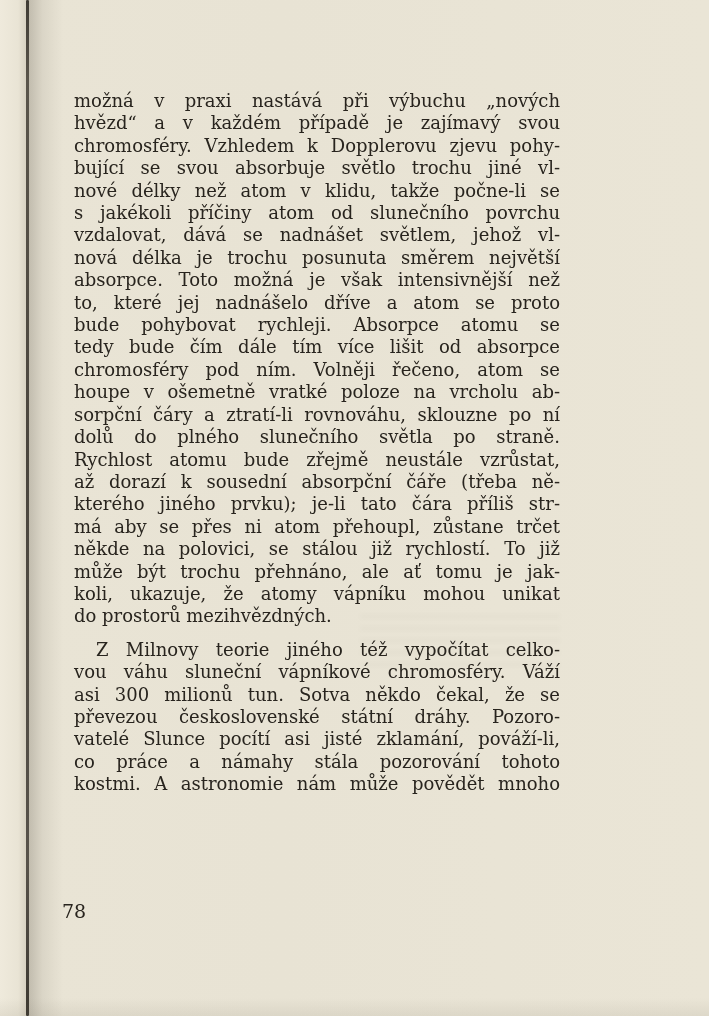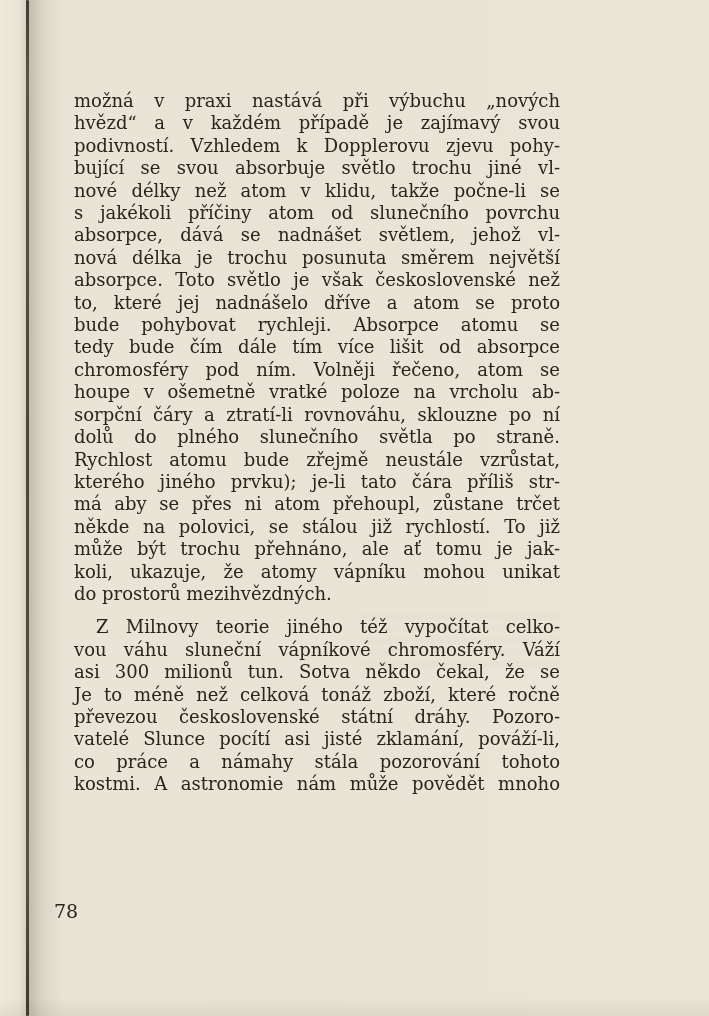--- a/index.html
+++ b/index.html
@@ -74,66 +74,66 @@
     text-align: justify;
     text-align-last: justify;
     white-space: normal;
   }
   .line.flush-left {
     text-align: right;
     text-align-last: left;
   }
   .page-number {
     position: absolute;
-    left: 54px;
+    left: 62px;
     top: 900px;
     color: #28241e;
     font-size: 19px;
   }
 </style>
 </head>
 <body>
 
 <div class="scan">
   <div class="left-sliver"></div>
   <div class="edge-line"></div>
   <div class="gutter-shadow"></div>
   <div class="bleed"></div>
 
   <div class="text-block">
       <div class="paragraph">
         <div class="line">možná v praxi nastává při výbuchu „nových</div>
         <div class="line">hvězd“ a v každém případě je zajímavý svou</div>
-        <div class="line">podivností. Vzhledem k Dopplerovu zjevu pohy-</div>
+        <div class="line">chromosféry. Vzhledem k Dopplerovu zjevu pohy-</div>
         <div class="line">bující se svou absorbuje světlo trochu jiné vl-</div>
         <div class="line">nové délky než atom v klidu, takže počne-li se</div>
         <div class="line">s jakékoli příčiny atom od slunečního povrchu</div>
-        <div class="line">absorpce, dává se nadnášet světlem, jehož vl-</div>
+        <div class="line">vzdalovat, dává se nadnášet světlem, jehož vl-</div>
         <div class="line">nová délka je trochu posunuta směrem největší</div>
-        <div class="line">absorpce. Toto světlo je však československé než</div>
+        <div class="line">absorpce. Toto možná je však intensivnější než</div>
         <div class="line">to, které jej nadnášelo dříve a atom se proto</div>
         <div class="line">bude pohybovat rychleji. Absorpce atomu se</div>
         <div class="line">tedy bude čím dále tím více lišit od absorpce</div>
         <div class="line">chromosféry pod ním. Volněji řečeno, atom se</div>
         <div class="line">houpe v ošemetně vratké poloze na vrcholu ab-</div>
         <div class="line">sorpční čáry a ztratí-li rovnováhu, sklouzne po ní</div>
         <div class="line">dolů do plného slunečního světla po straně.</div>
         <div class="line">Rychlost atomu bude zřejmě neustále vzrůstat,</div>
+        <div class="line">až dorazí k sousední absorpční čáře (třeba ně-</div>
         <div class="line">kterého jiného prvku); je-li tato čára příliš str-</div>
         <div class="line">má aby se přes ni atom přehoupl, zůstane trčet</div>
         <div class="line">někde na polovici, se stálou již rychlostí. To již</div>
         <div class="line">může být trochu přehnáno, ale ať tomu je jak-</div>
         <div class="line">koli, ukazuje, že atomy vápníku mohou unikat</div>
         <div class="line flush-left">do prostorů mezihvězdných.</div>
       </div>
       <div class="paragraph indent">
         <div class="line">Z Milnovy teorie jiného též vypočítat celko-</div>
         <div class="line">vou váhu sluneční vápníkové chromosféry. Váží</div>
         <div class="line">asi 300 milionů tun. Sotva někdo čekal, že se</div>
-        <div class="line">Je to méně než celková tonáž zboží, které ročně</div>
         <div class="line">převezou československé státní dráhy. Pozoro-</div>
         <div class="line">vatelé Slunce pocítí asi jisté zklamání, pováží-li,</div>
         <div class="line">co práce a námahy stála pozorování tohoto</div>
         <div class="line">kostmi. A astronomie nám může povědět mnoho</div>
       </div>
     </div>
 
   <div class="page-number">78</div>
 
   <div class="bottom-shade"></div>

